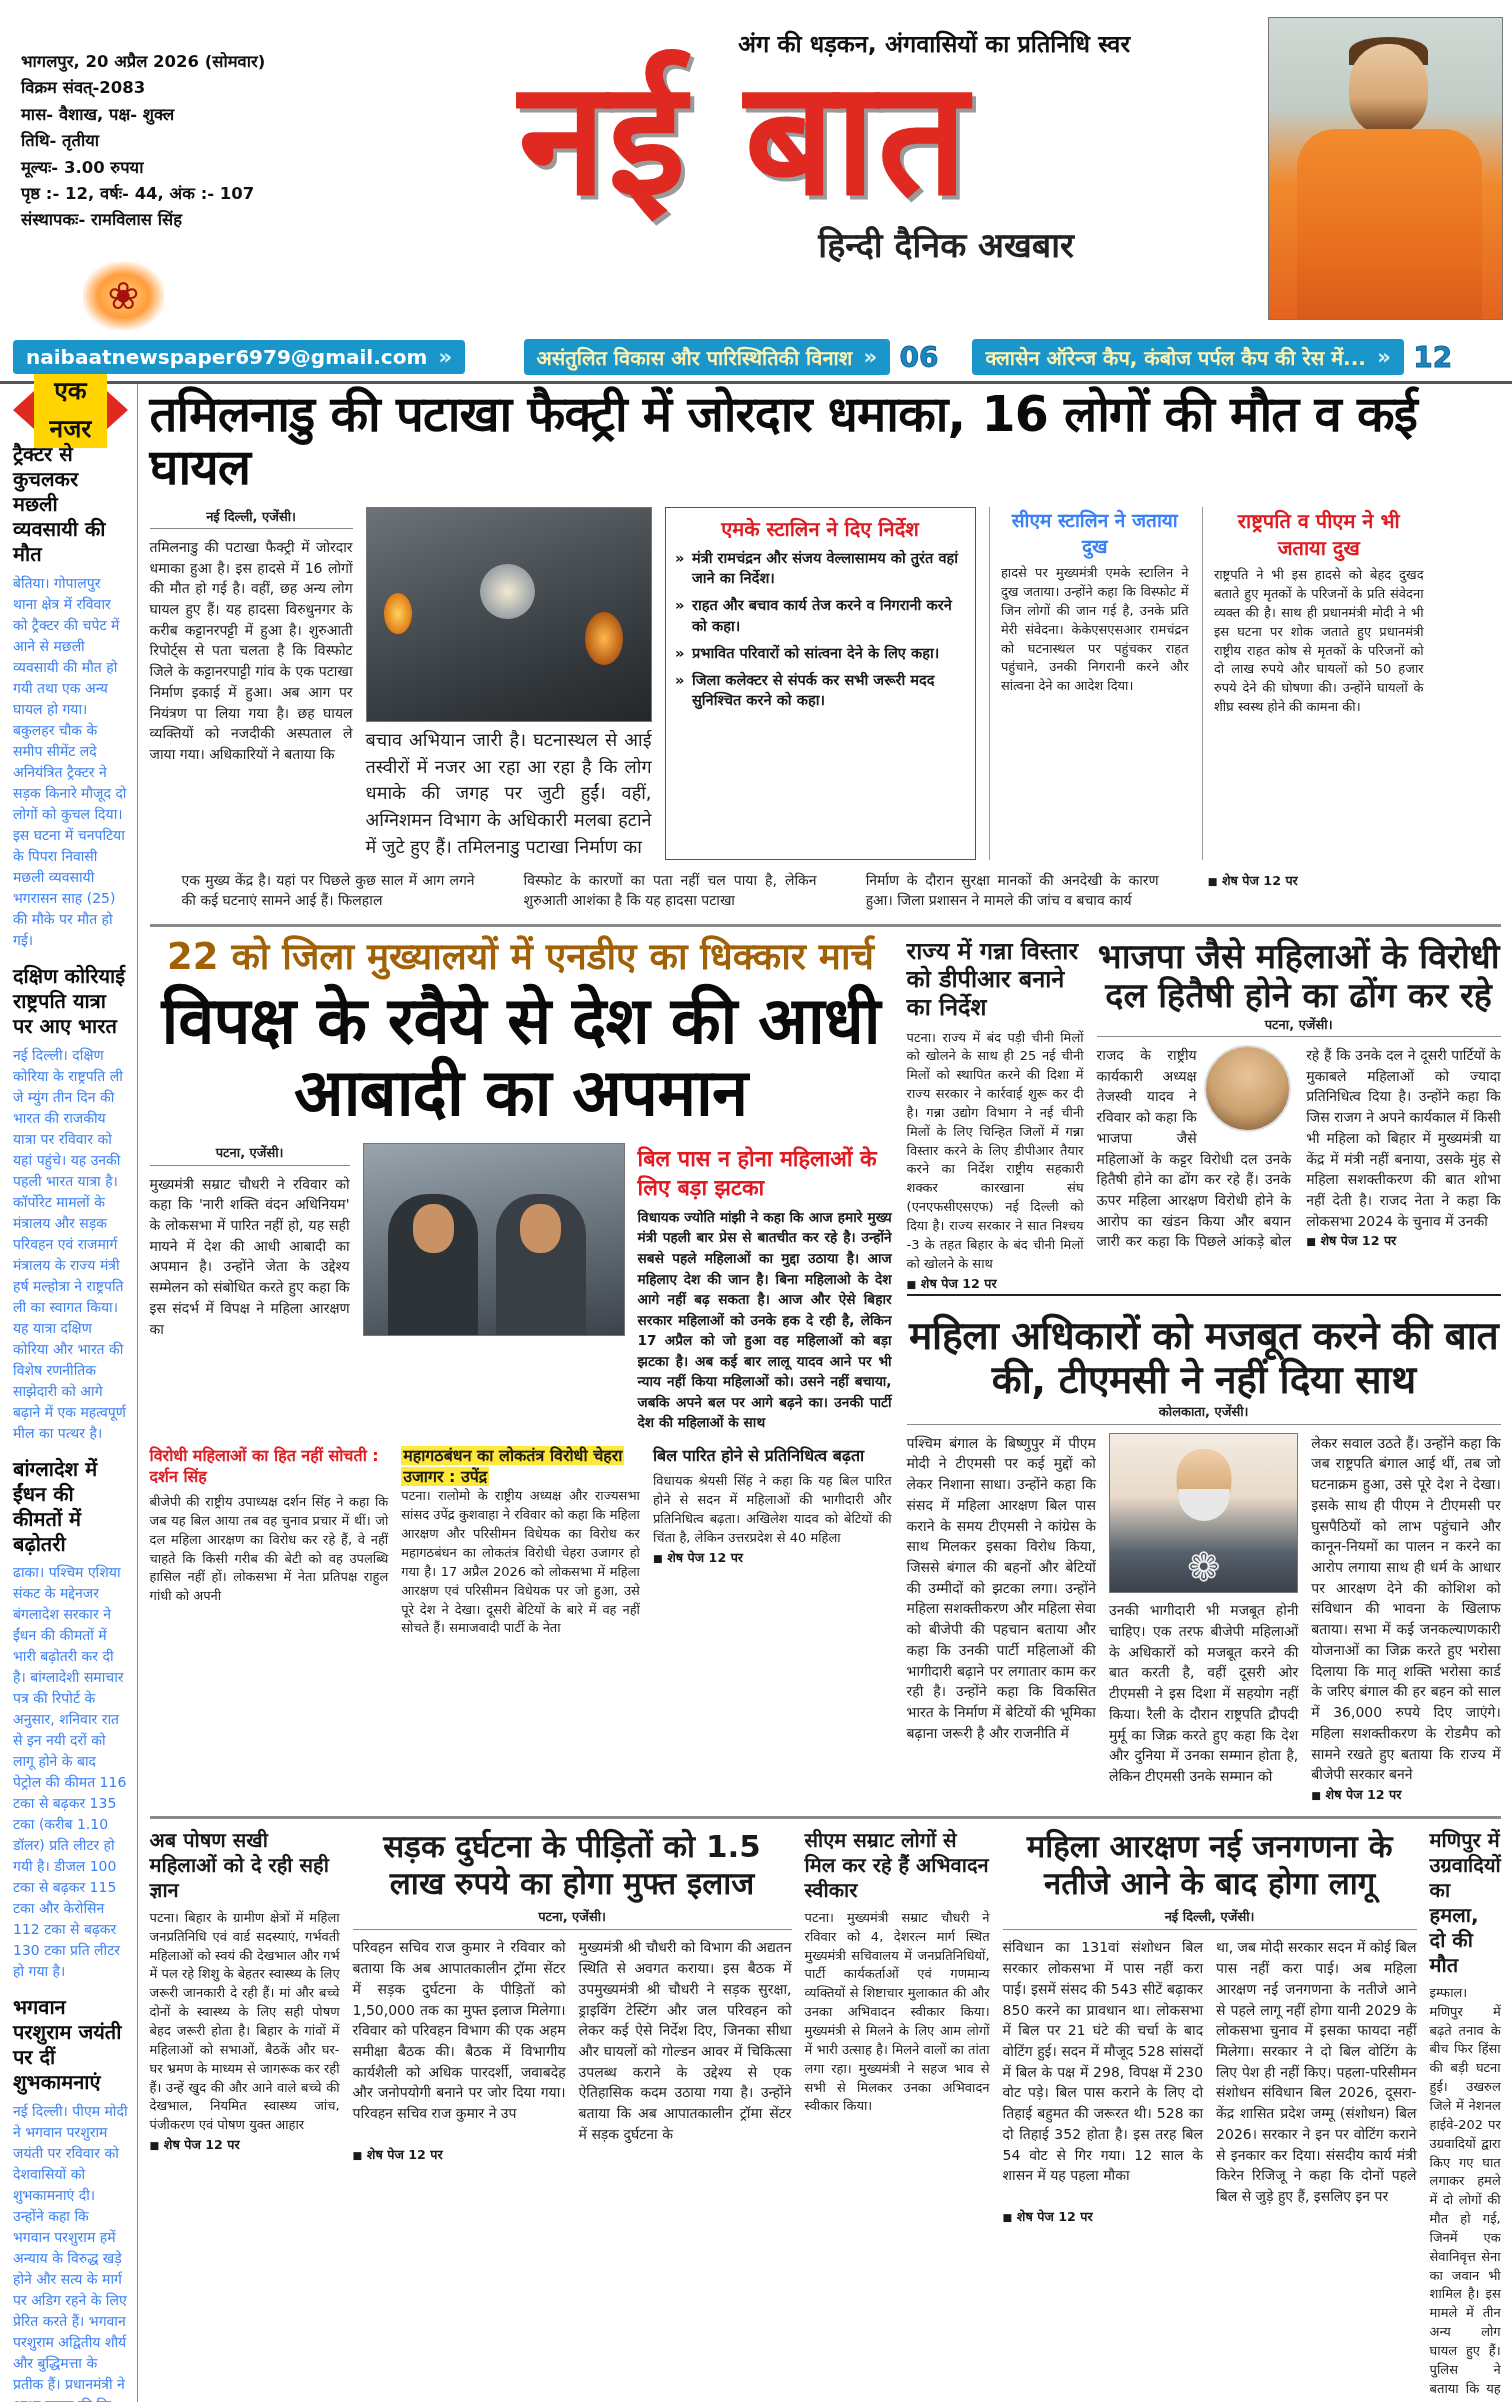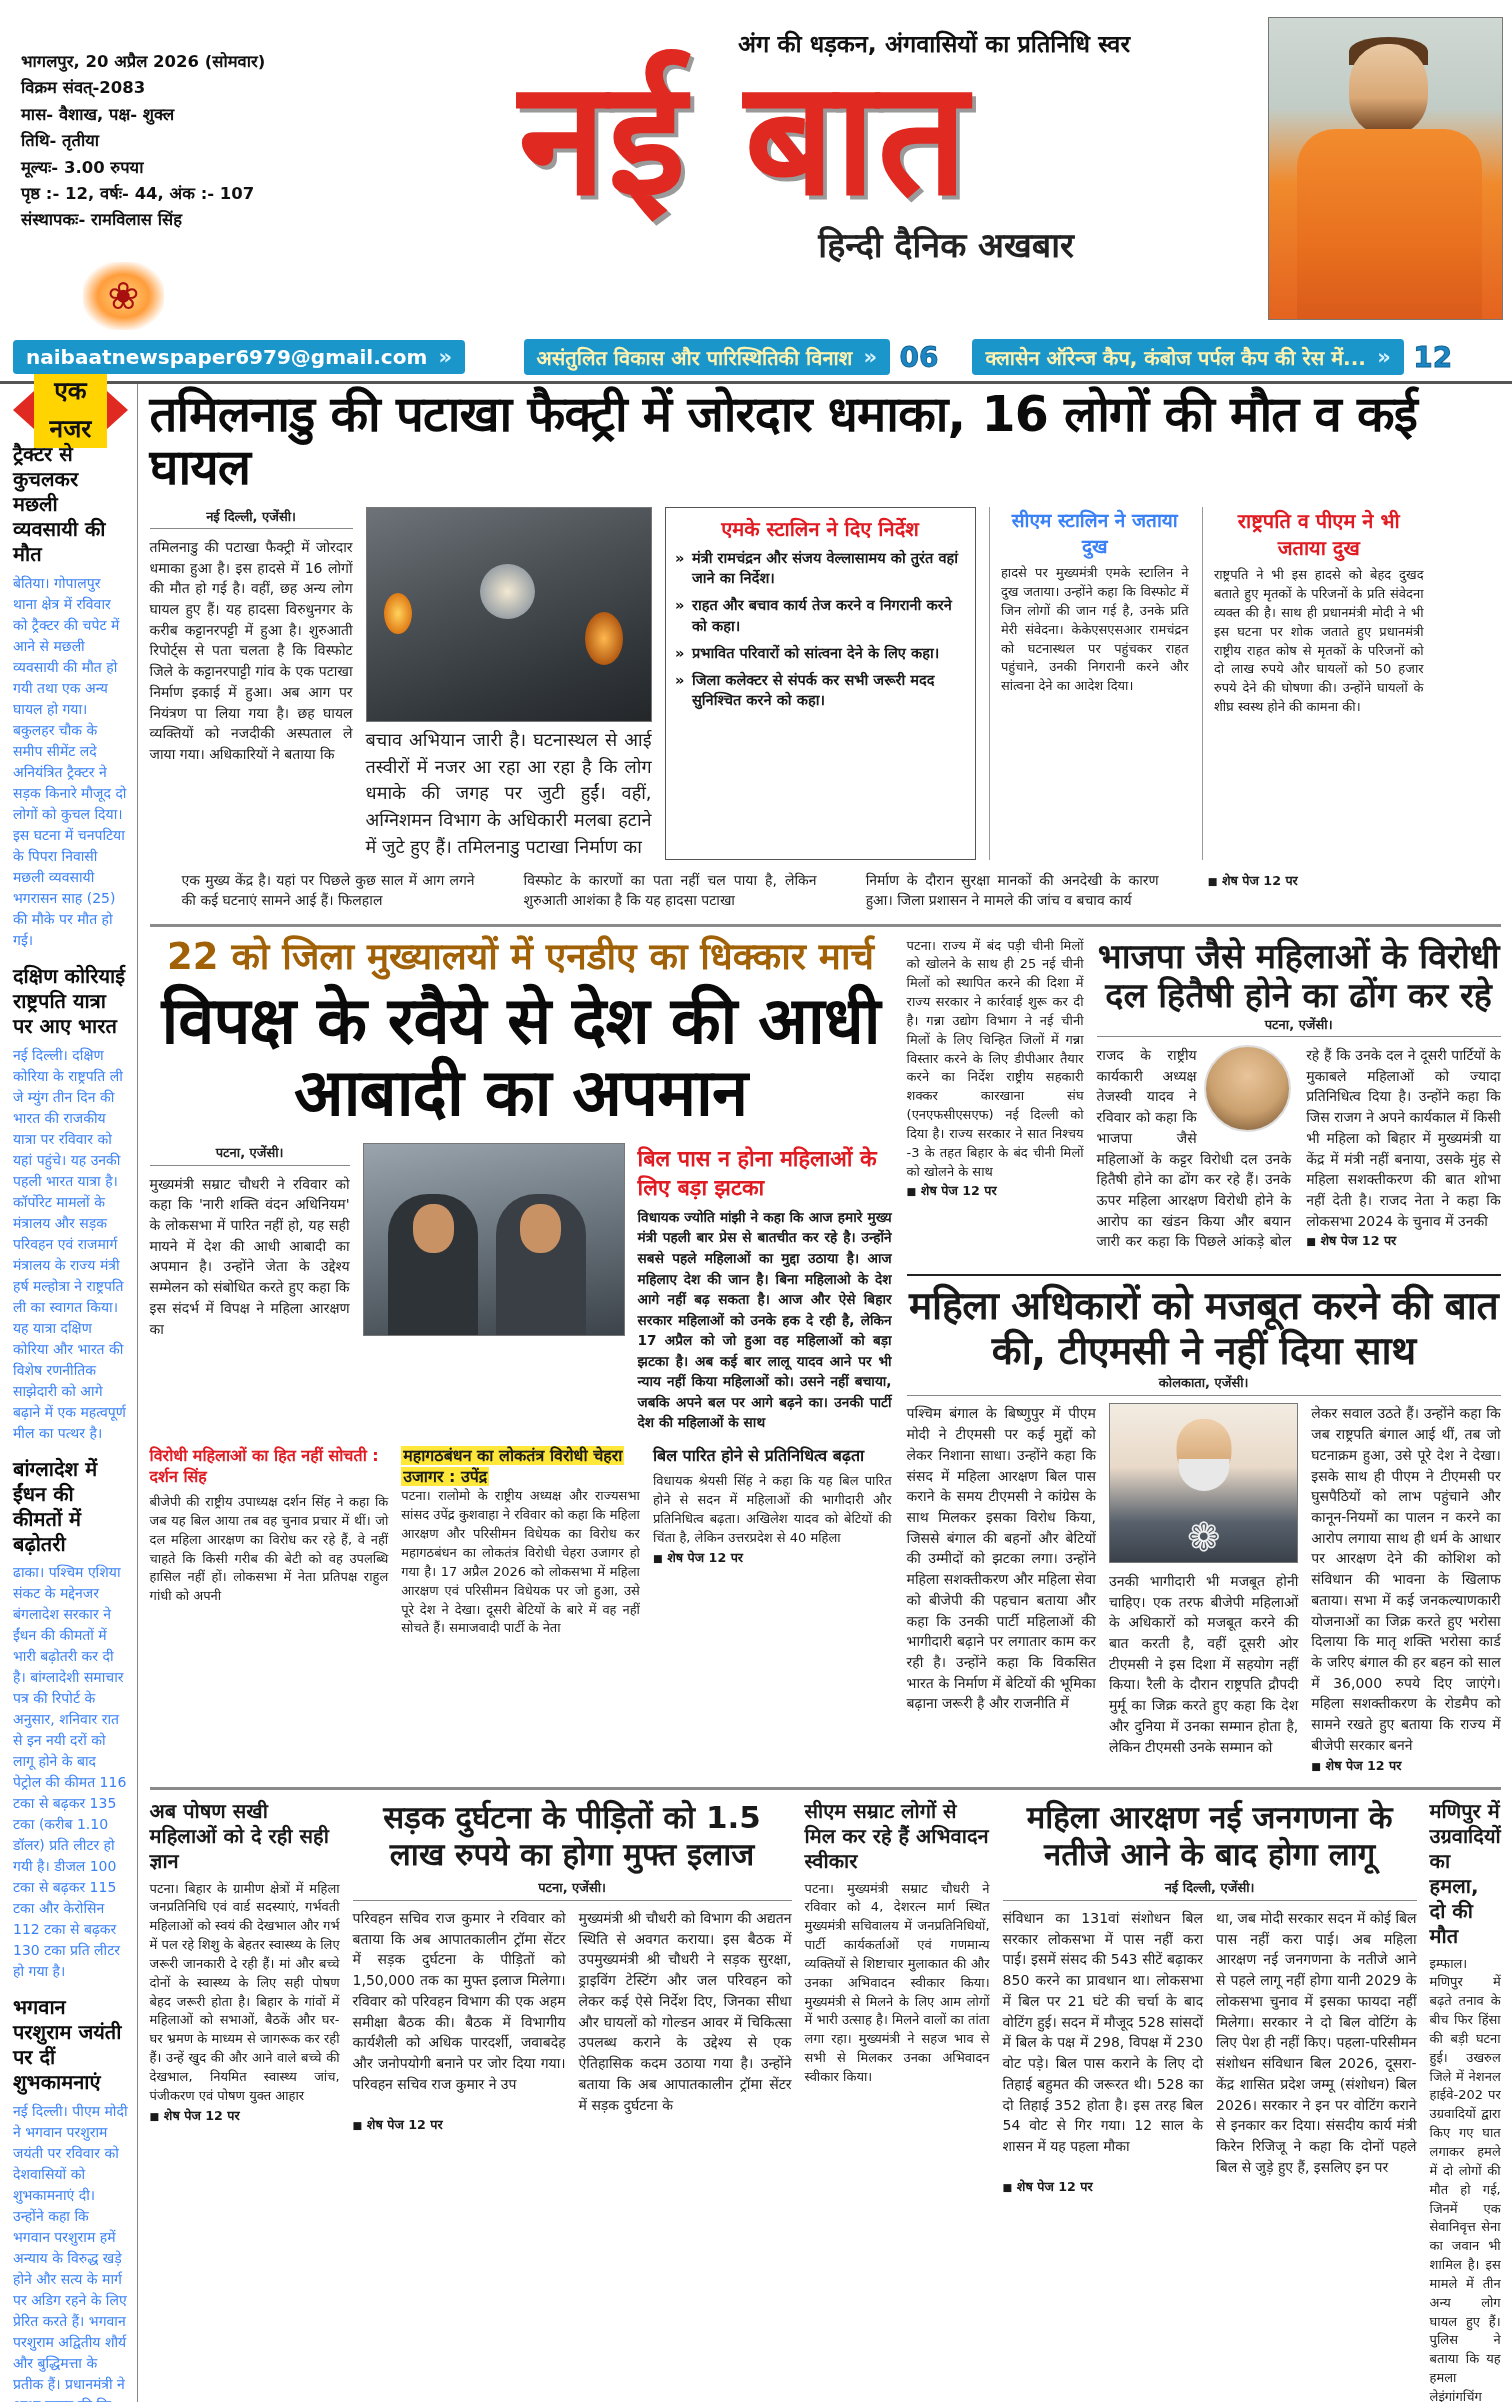--- a/index.html
+++ b/index.html
@@ -99,21 +99,21 @@
 
   .sbR { flex:1; }
   .ganna-bjp { display:flex; gap:13px; }
   .ganna { width:177px; }
   .ganna h3 { font-size:23.5px; font-weight:900; line-height:1.2; margin-bottom:7.5px; }
   .bjp { flex:1; }
   .bjp h2 { font-size:34px; font-weight:900; line-height:1.15; text-align:center; }
   .bjp-body { margin-top:5.6px; column-count:2; column-gap:15px; }
   .avatar { float:right; width:87px; height:87px; border-radius:50%; margin:0 0 5.6px 7.5px;
     background:radial-gradient(circle at 50% 35%,#e9c49a 0%,#caa06e 55%,#6b4a2a 100%); border:2.8px solid #ddd; }
-  .tmc { margin-top:22px; border-top:2.8px solid #222; padding-top:8px; }
+  .tmc { margin-top:2px; border-top:2.8px solid #222; padding-top:18px; }
   .tmc h2 { font-size:39px; font-weight:900; line-height:1.14; text-align:center; letter-spacing:-0.5px; }
   .tmc-row { display:flex; gap:13px; margin-top:7.5px; }
   .tmc-c { flex:1; }
   .modi-photo { width:100%; height:160px; border:0.9px solid #777; margin-bottom:7.5px;
     background:linear-gradient(180deg,#f3ece2 0%,#e8d9c8 40%,#57606b 75%,#3a414b 100%); position:relative; }
   .modi-head { position:absolute; left:50%; top:15px; transform:translateX(-50%); width:55px; height:62px; border-radius:46%;
     background:linear-gradient(180deg,#efd0ac 0%,#d8ab7a 70%,#efefef 100%); }
   .modi-beard { position:absolute; left:50%; top:55px; transform:translateX(-50%); width:51px; height:32px; border-radius:0 0 38px 38px; background:#e8e8e8; }
   .lotus { position:absolute; bottom:1.9px; left:50%; transform:translateX(-50%); color:#f0f0f0; font-size:40px; }
 
@@ -295,20 +295,21 @@
               <h4>बिल पारित होने से प्रतिनिधित्व बढ़ता</h4>
               <p class="smalltext">विधायक श्रेयसी सिंह ने कहा कि यह बिल पारित होने से सदन में महिलाओं की भागीदारी और प्रतिनिधित्व बढ़ता। अखिलेश यादव को बेटियों की चिंता है, लेकिन उत्तरप्रदेश से 40 महिला</p>
               <span class="cont"><span class="sq">■</span> <span>शेष पेज 12 पर</span></span>
             </div>
           </div>
         </div>
 
         <div class="sbR">
           <div class="ganna-bjp">
             <div class="ganna">
+              <h3>राज्य में गन्ना विस्तार को डीपीआर बनाने का निर्देश</h3>
               <p class="smalltext">पटना। राज्य में बंद पड़ी चीनी मिलों को खोलने के साथ ही 25 नई चीनी मिलों को स्थापित करने की दिशा में राज्य सरकार ने कार्रवाई शुरू कर दी है। गन्ना उद्योग विभाग ने नई चीनी मिलों के लिए चिन्हित जिलों में गन्ना विस्तार करने के लिए डीपीआर तैयार करने का निर्देश राष्ट्रीय सहकारी शक्कर कारखाना संघ (एनएफसीएसएफ) नई दिल्ली को दिया है। राज्य सरकार ने सात निश्चय -3 के तहत बिहार के बंद चीनी मिलों को खोलने के साथ</p>
               <span class="cont"><span class="sq">■</span> <span>शेष पेज 12 पर</span></span>
             </div>
             <div class="bjp">
               <h2>भाजपा जैसे महिलाओं के विरोधी दल हितैषी होने का ढोंग कर रहे</h2>
               <div class="byline">पटना, एजेंसी।</div>
               <div class="bjp-body">
                 <div class="avatar"></div>
                 <p class="bodytext">राजद के राष्ट्रीय कार्यकारी अध्यक्ष तेजस्वी यादव ने रविवार को कहा कि भाजपा जैसे महिलाओं के कट्टर विरोधी दल उनके हितैषी होने का ढोंग कर रहे हैं। उनके ऊपर महिला आरक्षण विरोधी होने के आरोप का खंडन किया और बयान जारी कर कहा कि पिछले आंकड़े बोल रहे हैं कि उनके दल ने दूसरी पार्टियों के मुकाबले महिलाओं को ज्यादा प्रतिनिधित्व दिया है। उन्होंने कहा कि जिस राजग ने अपने कार्यकाल में किसी भी महिला को बिहार में मुख्यमंत्री या केंद्र में मंत्री नहीं बनाया, उसके मुंह से महिला सशक्तीकरण की बात शोभा नहीं देती है। राजद नेता ने कहा कि लोकसभा 2024 के चुनाव में उनकी</p>
                 <span class="cont"><span class="sq">■</span> <span>शेष पेज 12 पर</span></span>

